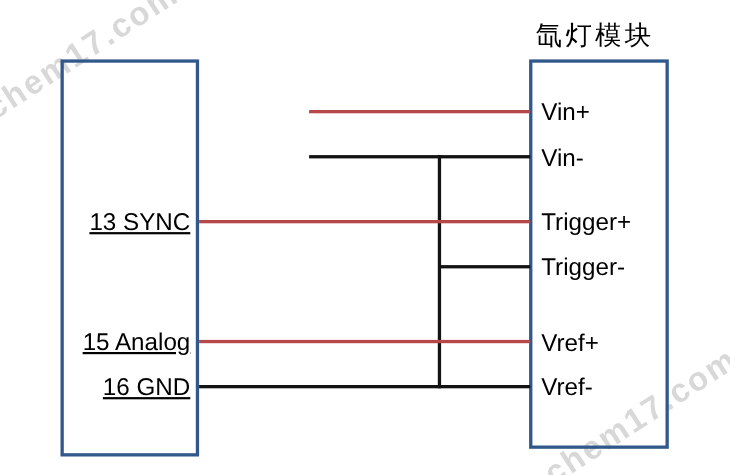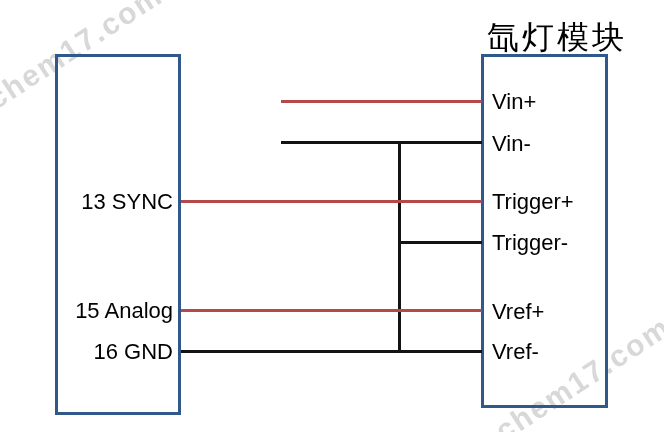--- a/index.html
+++ b/index.html
@@ -42,32 +42,32 @@
   #left-box  { left: 55px;  top: 54px; width: 126px; height: 361px; }
   #right-box { left: 481px; top: 54px; width: 127px; height: 354px; }
   .title {
     position: absolute;
     z-index: 3;
     color: var(--text);
     font-size: 22px;
     white-space: nowrap;
   }
   #left-title  { left: 66px; top: 19px; }
-  #right-title { left: 487px; top: 16px; font-family: Liberation Sans, sans-serif; font-size: 32px; letter-spacing: 3px; }
+  #right-title { left: 487px; top: 16px; font-family: Liberation Sans, sans-serif; font-size: 24px; letter-spacing: 3px; }
   .pin {
     position: absolute;
     z-index: 3;
     height: 26px;
     line-height: 26px;
     font-size: 22px;
     color: var(--text);
     white-space: nowrap;
   }
   .pin.right-col { left: 492px; }
-  .pin.left-col  { right: 491px; text-align: center; }
+  .pin.left-col  { right: 491px; text-align: center; text-decoration: underline; }
   #pin-sync   { top: 189px; }
   #pin-analog { top: 298px; }
   #pin-gnd    { top: 339px; }
   #pin-vin-plus  { top: 89px; }
   #pin-vin-minus { top: 131px; }
   #pin-trig-plus  { top: 189px; }
   #pin-trig-minus { top: 230px; }
   #pin-vref-plus  { top: 299px; }
   #pin-vref-minus { top: 339px; }
   .wire-label {

